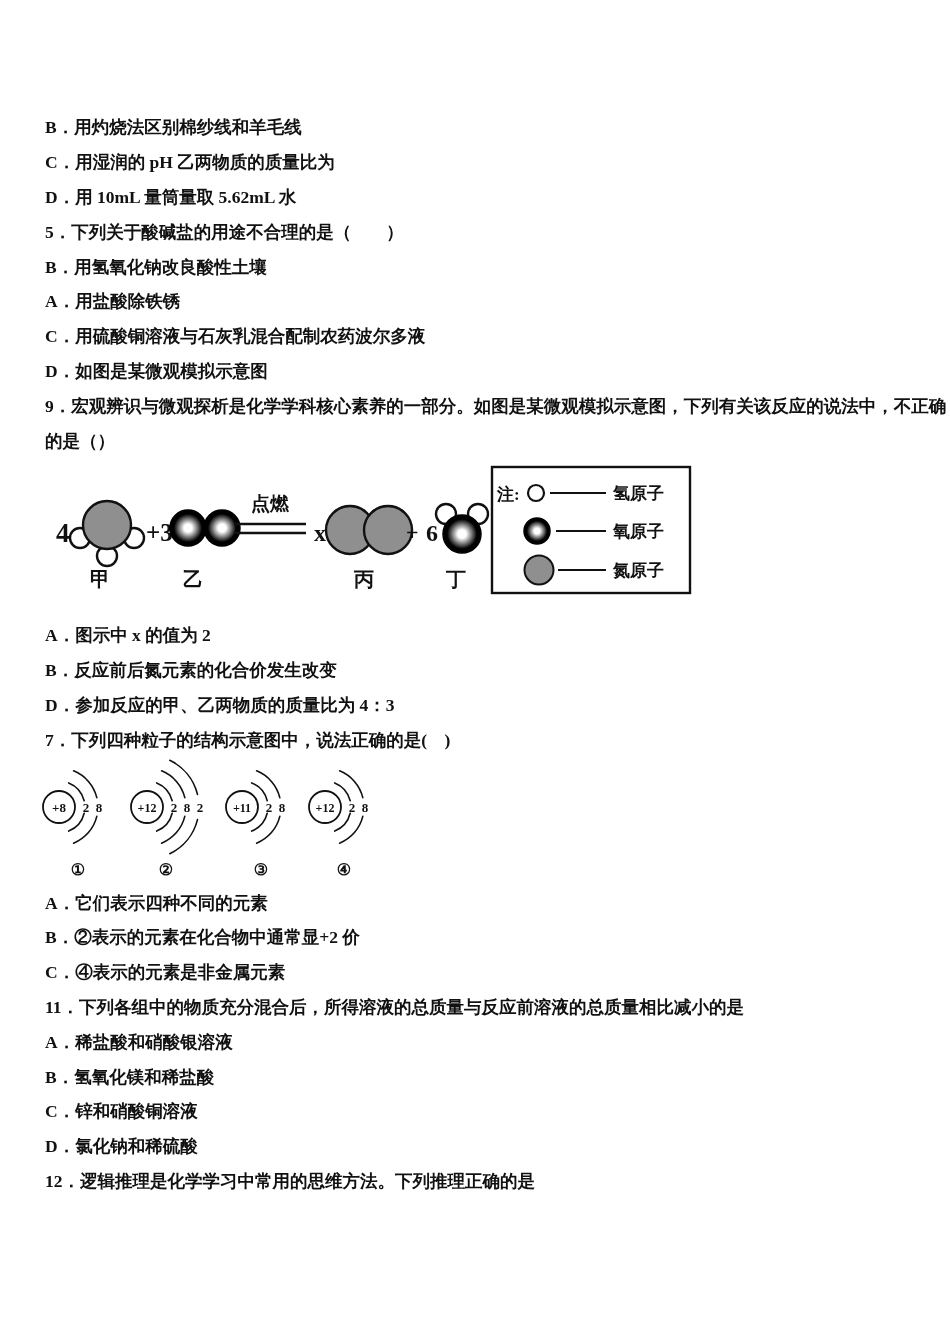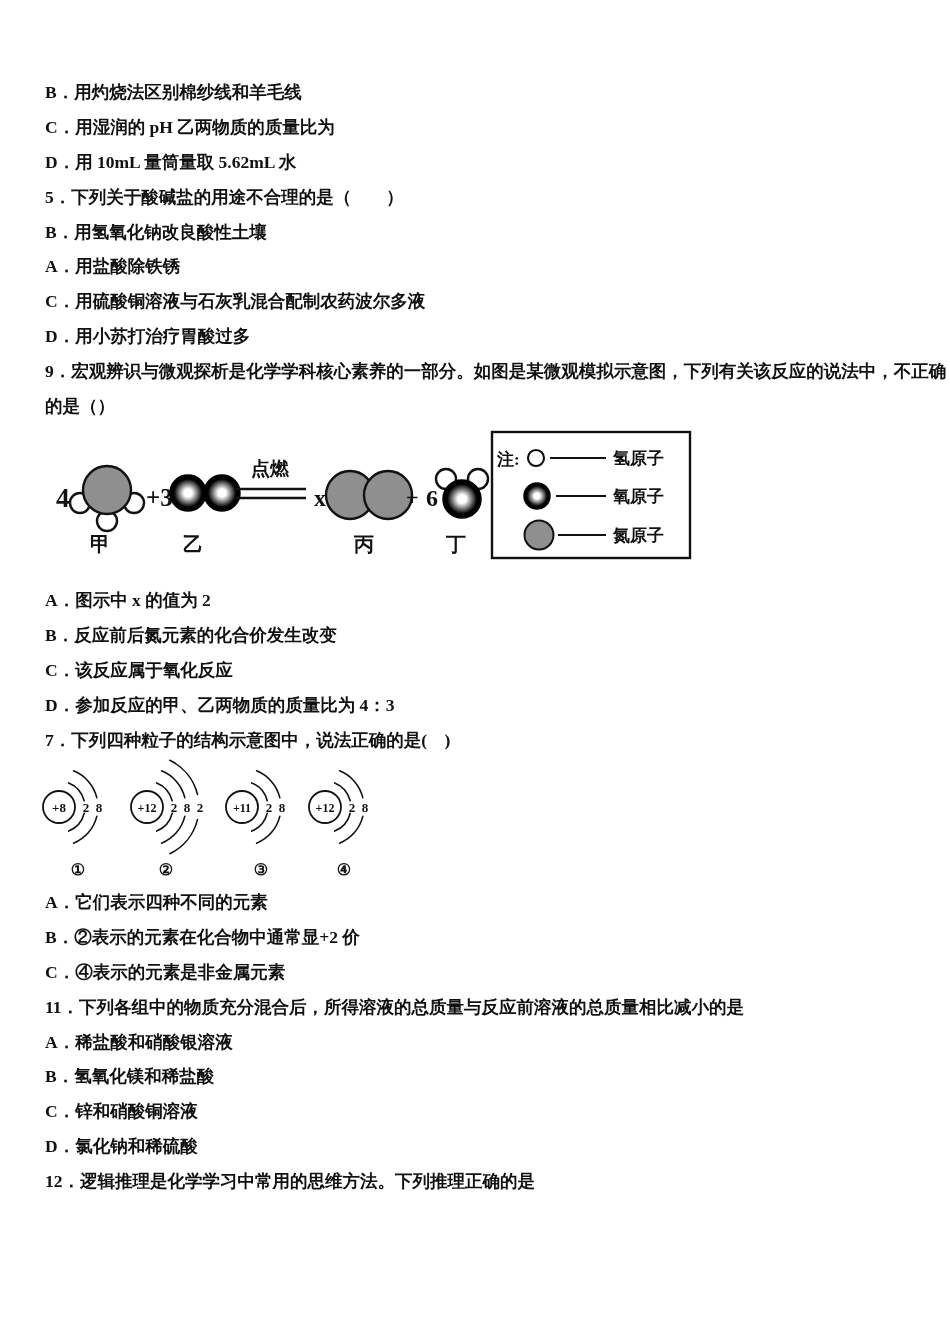--- a/index.html
+++ b/index.html
@@ -1,19 +1,19 @@
 <!DOCTYPE html>
 <html><head>
 <meta charset="utf-8">
 <style>
   html,body { margin:0; padding:0; background:#ffffff; }
   .page {
     position:relative; width:950px; height:1344px; background:#ffffff;
     font-family:"Liberation Serif","DejaVu Serif",serif; font-weight:bold; color:#111;
-    padding-top:75px; box-sizing:border-box; overflow:hidden;
+    padding-top:110px; box-sizing:border-box; overflow:hidden;
   }
   .text-line {
     padding-left:45px; height:34.8px; font-size:17.5px;
     display:flex; align-items:center; white-space:pre;
   }
   .diagram-block { height:160px; }
   .particles-block { height:128px; }
   svg text { font-family:"Liberation Serif","DejaVu Serif",serif; font-weight:bold; fill:#111; }
 </style>
 </head>
@@ -22,21 +22,21 @@
 <div class="page">
 
   <div class="text-line">B．用灼烧法区别棉纱线和羊毛线</div>
   <div class="text-line">C．用湿润的 pH 乙两物质的质量比为</div>
   <div class="text-line">D．用 10mL 量筒量取 5.62mL 水</div>
 
   <div class="text-line">5．下列关于酸碱盐的用途不合理的是（　　）</div>
   <div class="text-line">B．用氢氧化钠改良酸性土壤</div>
   <div class="text-line">A．用盐酸除铁锈</div>
   <div class="text-line">C．用硫酸铜溶液与石灰乳混合配制农药波尔多液</div>
-  <div class="text-line">D．用小苏打治疗胃酸过多</div>
+  <div class="text-line">D．如图是某微观模拟示意图</div>
 
   <div class="text-line">9．宏观辨识与微观探析是化学学科核心素养的一部分。如图是某微观模拟示意图，下列有关该反应的说法中，不正确</div>
   <div class="text-line">的是（）</div>
 
   <div class="diagram-block">
     <svg width="665" height="150" viewBox="0 0 665 150" style="margin-left:28px; margin-top:4px;">
       <defs>
         <radialGradient id="oxyGrad" cx="0.5" cy="0.5" r="0.5">
           <stop offset="0" stop-color="#ffffff"></stop>
           <stop offset="0.22" stop-color="#ffffff"></stop>
@@ -98,21 +98,20 @@
 
         <circle cx="511" cy="108" r="14.5" stroke="#111" stroke-width="2" fill="#8f8f8f"></circle>
         <line x1="530" y1="108" x2="578" y2="108" stroke="#111" stroke-width="1.8"></line>
         <text x="585" y="114" font-size="17">氮原子</text>
       </g>
     </svg>
   </div>
 
   <div class="text-line">A．图示中 x 的值为 2</div>
   <div class="text-line">B．反应前后氮元素的化合价发生改变</div>
-  <div class="text-line">C．该反应属于氧化反应</div>
   <div class="text-line">D．参加反应的甲、乙两物质的质量比为 4：3</div>
 
   <div class="text-line">7．下列四种粒子的结构示意图中，说法正确的是(　)</div>
 
   <div class="particles-block">
     <svg width="380" height="124" viewBox="0 0 380 124" style="margin-left:26px; margin-top:2px;">
 
       <g stroke-linecap="round">
         <circle cx="33" cy="48" r="16" fill="none" stroke="#111" stroke-width="1.8"></circle>
         <text x="33" y="53" font-size="13" text-anchor="middle">+8</text>

